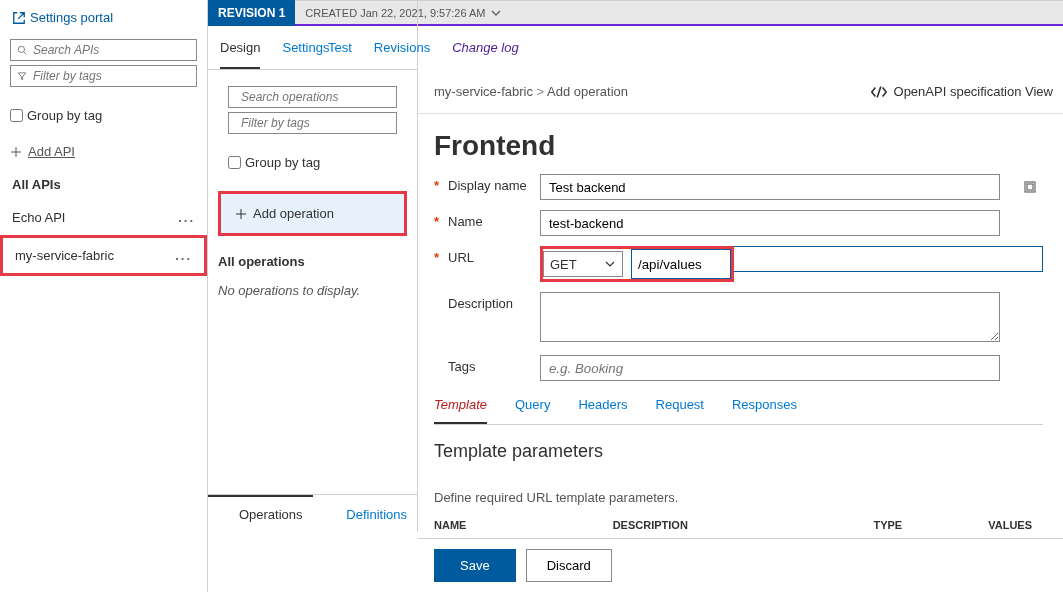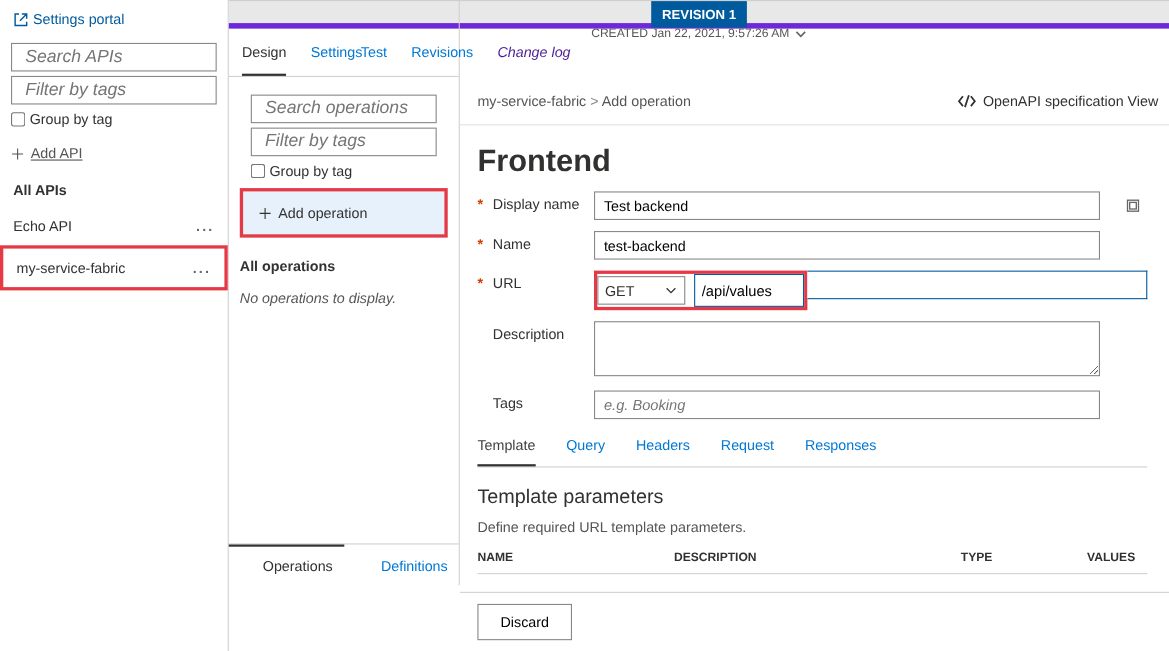--- a/index.html
+++ b/index.html
@@ -3,32 +3,32 @@
   <meta charset="utf-8">
   <style>
     * { box-sizing: border-box; margin: 0; padding: 0; }
     body { font-family: 'Segoe UI', Arial, sans-serif; font-size: 13px; color: #323130; background: #fff; width: 1063px; height: 592px; overflow: hidden; }
     
     
     .sidebar-left { position: absolute; left: 0; top: 0; width: 208px; height: 592px; border-right: 1px solid #d0d0d0; background: #fff; }
     .dev-portal-link { display: flex; align-items: center; gap: 4px; padding: 10px 12px; color: #005a9e; font-size: 13px; cursor: pointer; }
     .dev-portal-link svg { width: 14px; height: 14px; }
     .search-box { margin: 4px 10px; border: 1px solid #888; padding: 3px 6px; display: flex; align-items: center; gap: 6px; background: #fff; }
-    .search-box input { border: none; outline: none; font-style: italic; color: #666; flex: 1; font-size: 16px; background: transparent; }
+    .search-box input { border: none; outline: none; font-style: italic; color: #666; flex: 1; font-size: 12px; background: transparent; }
     .search-box svg { width: 14px; height: 14px; stroke: #666; }
-    .group-by { margin: 6px 10px; display: flex; align-items: center; gap: 4px; font-size: 13px; }
+    .group-by { margin: 21px 10px; display: flex; align-items: center; gap: 4px; font-size: 13px; }
     .add-api { margin: 16px 10px; display: flex; align-items: center; gap: 6px; color: #555; cursor: pointer; text-decoration: underline; }
     .section-header { margin: 18px 12px 8px; font-weight: 600; font-size: 13px; }
     .api-item { display: flex; align-items: center; justify-content: space-between; padding: 10px 12px; cursor: pointer; }
     .api-item.selected { border: 3px solid #e63946; }
     .api-item .more { font-weight: bold; letter-spacing: 2px; color: #666; }
 
     
     .middle-panel { position: absolute; left: 208px; top: 0; width: 210px; height: 532px; border-right: 1px solid #d0d0d0; }
-    .revision-bar { background: #e8e8e8; border-top: 1px solid #cfcfcf; border-bottom: 5px solid #6d28d9; display: flex; align-items: center; height: 26px; flex-direction: column; }
+    .revision-bar { background: #e8e8e8; border-top: 1px solid #cfcfcf; border-bottom: 2px solid #6d28d9; display: flex; align-items: center; height: 26px; }
     .revision-badge { background: #005a9e; color: #fff; font-weight: 600; padding: 5px 10px; font-size: 12px; height: 26px; display: flex; align-items: center; }
     .revision-created { color: #555; font-size: 11px; padding: 0 10px; display: flex; align-items: center; gap: 4px; }
     .revision-created svg { width: 12px; height: 8px; }
     .tabs-row { display: flex; gap: 22px; padding: 14px 12px 0; border-bottom: 1px solid #d0d0d0; }
     .tabs-row .tab { padding-bottom: 12px; color: #0078d4; cursor: pointer; font-size: 13px; }
     .tabs-row .tab.active { color: #323130; border-bottom: 2px solid #323130; }
     .mid-inner { padding: 12px 10px; }
     .add-operation { border: 3px solid #e63946; background: #e6f1fb; padding: 12px 14px; display: flex; align-items: center; gap: 6px; cursor: pointer; color: #333; margin-top: 8px; }
     .all-ops { font-weight: 600; margin-top: 18px; color: #333; }
     .no-ops { font-style: italic; color: #555; margin-top: 14px; }
@@ -56,22 +56,22 @@
     .select-method { width: 80px; border: 1px solid #888; padding: 3px 6px; height: 26px; display: flex; justify-content: space-between; align-items: center; cursor: pointer; background: #fff; }
     .select-method svg { width: 12px; height: 8px; }
     .url-input { width: 100px; padding: 4px 6px; border: 1px solid #005a9e; height: 30px; }
     .url-container { display: flex; width: 100%; }
     .url-container .right-input { flex: 1; border: 1px solid #005a9e; border-left: none; height: 26px; }
     textarea.desc { width: 460px; height: 50px; border: 1px solid #888; resize: vertical; font-family: inherit; padding: 4px 6px; }
     .tags-input { width: 460px; padding: 4px 8px; border: 1px solid #888; font-style: italic; color: #888; height: 26px; }
     
     .param-tabs { display: flex; gap: 28px; margin-top: 16px; border-bottom: 1px solid #d0d0d0; }
     .param-tabs .ptab { padding: 0 0 10px; color: #0078d4; cursor: pointer; }
-    .param-tabs .ptab.active { color: #404040; border-bottom: 2px solid #323130; }
-    h3.tp { font-size: 18px; font-weight: 400; margin: 16px 0 10px; }
+    .param-tabs .ptab.active { color: #b91c1c; border-bottom: 2px solid #323130; font-style: italic; }
+    h3.tp { font-size: 18px; font-weight: 400; margin: 16px 0 28px; }
     .tp-desc { color: #555; margin-bottom: 14px; }
     .table-head { display: flex; gap: 60px; font-size: 11px; font-weight: 600; color: #323130; padding-bottom: 8px; border-bottom: 1px solid #d0d0d0; }
     .table-head div:nth-child(1){width:130px;} .table-head div:nth-child(2){width:220px;} .table-head div:nth-child(3){width:60px;} .table-head div:nth-child(4){width:60px;}
     
     .save-bar { position: absolute; bottom: 0; left: 0; right: 0; border-top: 1px solid #d0d0d0; padding: 10px 16px; display: flex; gap: 10px; background: #fff; }
     .btn-save { background: #005a9e; color: #fff; border: none; padding: 8px 26px; cursor: pointer; font-size: 13px; }
     .btn-discard { background: #fff; border: 1px solid #888; padding: 8px 20px; cursor: pointer; font-size: 13px; }
     .name-input-icon { position: relative; }
     .name-input-icon .icon-anchor { position: absolute; right: 6px; top: 50%; transform: translateY(-50%); width: 14px; height: 14px; color: #666; }
   </style>
@@ -271,15 +271,16 @@
     <div class="tp-desc">Define required URL template parameters.</div>
     <div class="table-head">
       <div>NAME</div>
       <div>DESCRIPTION</div>
       <div>TYPE</div>
       <div>VALUES</div>
     </div>
   </div>
 
   <div class="save-bar">
+    <button class="btn-save">Save</button>
     <button class="btn-discard">Discard</button>
   </div>
 </div>
 
 </body></html>

